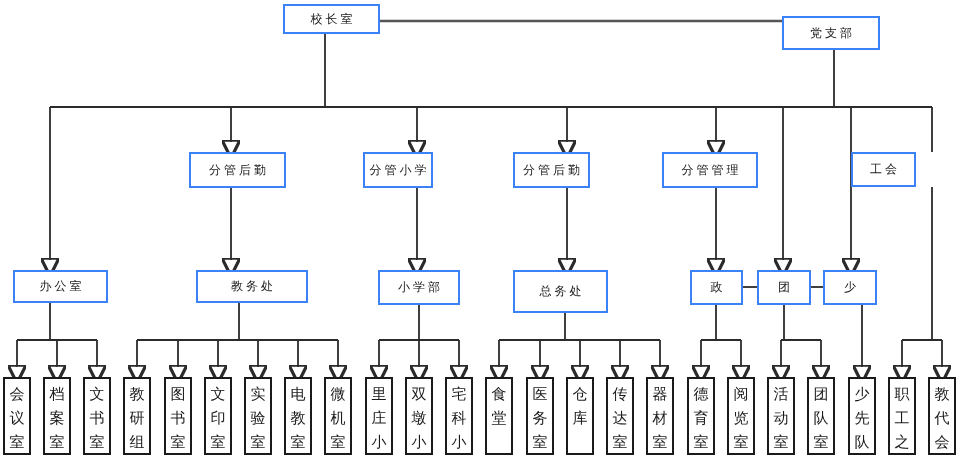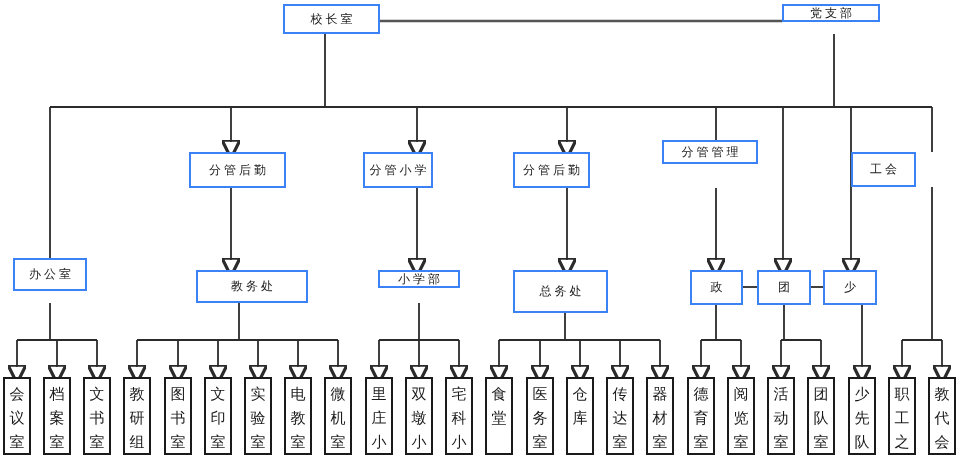--- a/index.html
+++ b/index.html
@@ -97,31 +97,31 @@
     <path d="M701,340 V367" marker-end="url(#arw)"></path>
     <path d="M741,340 V367" marker-end="url(#arw)"></path>
     <path d="M781,340 V367" marker-end="url(#arw)"></path>
     <path d="M821,340 V367" marker-end="url(#arw)"></path>
     <path d="M862,305 V367" marker-end="url(#arw)"></path>
     <path d="M902,340 V367" marker-end="url(#arw)"></path>
     <path d="M942,340 V367" marker-end="url(#arw)"></path>
   </svg>
 
   <div class="box" style="left:283px;top:4px;width:97px;height:30px">校长室</div>
-  <div class="box" style="left:782px;top:4px;width:98px;height:18px">党支部</div>
+  <div class="box" style="left:782px;top:16px;width:98px;height:34px">党支部</div>
 
   <div class="box" style="left:189px;top:152px;width:97px;height:36px">分管后勤</div>
   <div class="box" style="left:363px;top:152px;width:70px;height:36px">分管小学</div>
   <div class="box" style="left:513px;top:152px;width:77px;height:36px">分管后勤</div>
-  <div class="box" style="left:662px;top:140px;width:96px;height:24px">分管管理</div>
+  <div class="box" style="left:662px;top:152px;width:96px;height:36px">分管管理</div>
   <div class="box" style="left:851px;top:152px;width:65px;height:35px">工会</div>
 
-  <div class="box" style="left:13px;top:258px;width:74px;height:33px">办公室</div>
+  <div class="box" style="left:13px;top:270px;width:95px;height:33px">办公室</div>
   <div class="box" style="left:196px;top:270px;width:112px;height:33px">教务处</div>
-  <div class="box" style="left:378px;top:270px;width:82px;height:18px">小学部</div>
+  <div class="box" style="left:378px;top:270px;width:82px;height:35px">小学部</div>
   <div class="box" style="left:513px;top:270px;width:95px;height:43px">总务处</div>
   <div class="box" style="left:690px;top:270px;width:53px;height:35px">政</div>
   <div class="box" style="left:757px;top:270px;width:54px;height:35px">团</div>
   <div class="box" style="left:823px;top:270px;width:54px;height:35px">少</div>
 
   <div class="vbox" style="left:3px;top:377px">会
 议
 室</div>
   <div class="vbox" style="left:43px;top:377px">档
 案

